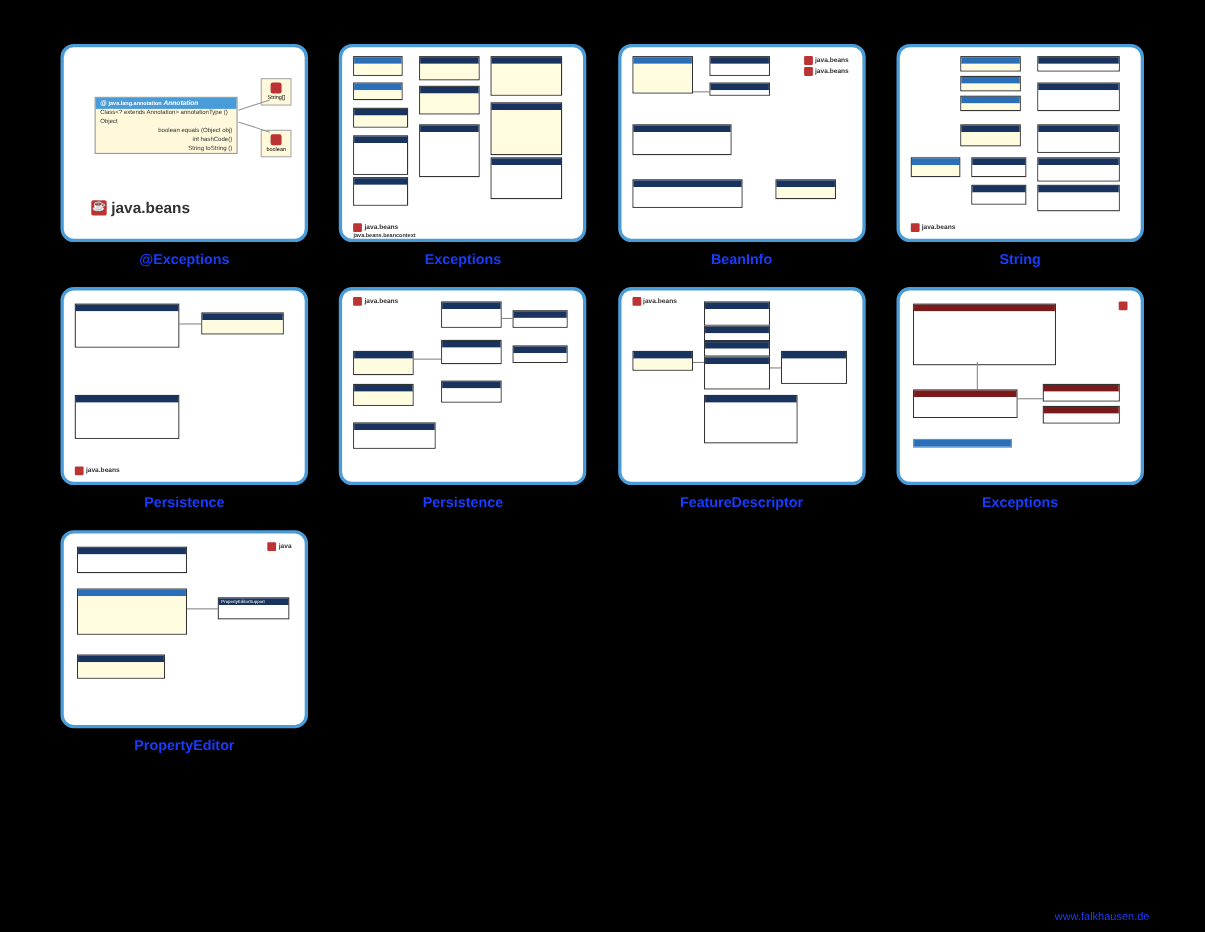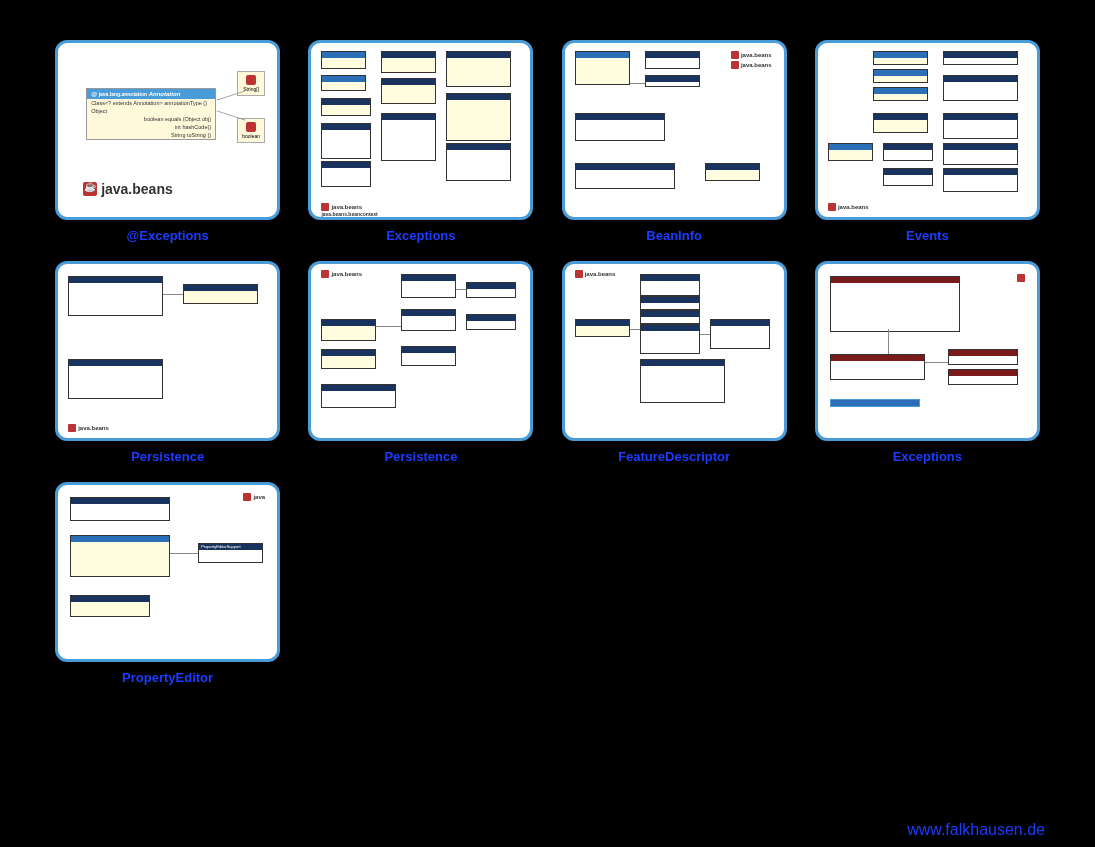--- a/index.html
+++ b/index.html
@@ -39,21 +39,21 @@
     font-weight: bold;
     font-size: 13px;
     margin-top: 8px;
     text-align: center;
   }
   .footer {
     position: absolute;
     bottom: 8px;
     right: 50px;
     color: #1a3cff;
-    font-size: 16px;
+    font-size: 10px;
   }
 
   
   .box { position: absolute; border: 1px solid #333; background: #fff; font-size: 4px; line-height: 1.1; }
   .hdr-blue { background: #2b6fb8; color: #fff; padding: 1px 2px; font-size: 4px; }
   .hdr-navy { background: #18335e; color: #fff; padding: 1px 2px; font-size: 4px; }
   .hdr-dark { background: #7a1a1a; color: #fff; padding: 1px 2px; font-size: 4px; }
   .body-y { background: #fffce0; padding: 1px 2px; font-size: 3px; color: #333; }
   .body-w { background: #fff; padding: 1px 2px; font-size: 3px; color: #333; }
   .txt-red { color: #b00; }
@@ -302,21 +302,21 @@
         </div>
       <div class="box" style="left:125px; top:125px; width:75px;">
           <div class="hdr-navy">&nbsp;</div>
           <div class="body-w txt-red" style="height:16px;"></div>
         </div>
       <div class="pkg-label" style="left:10px; bottom:6px;">
           <span class="mini-coffee"></span>
           <span>java.beans</span>
         </div>
     </div>
-    <div class="caption">Events</div>
+    <div class="caption">String</div>
   </div>
 
   <div class="cell">
     <div class="thumb">
       <div class="box" style="left:10px; top:12px; width:95px;">
           <div class="hdr-navy">&nbsp;</div>
           <div class="body-w txt-red" style="height:32px;"></div>
         </div>
       <div class="box" style="left:125px; top:20px; width:75px;">
           <div class="hdr-navy">&nbsp;</div>

